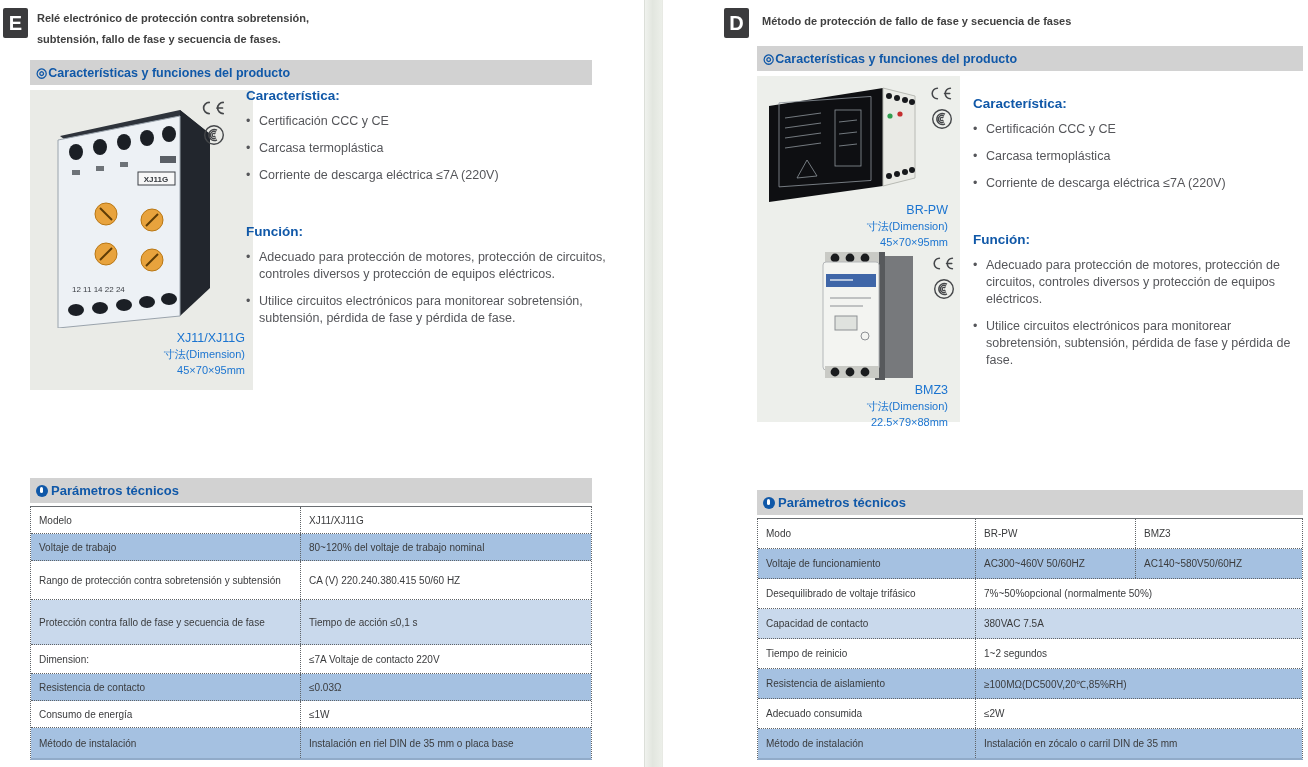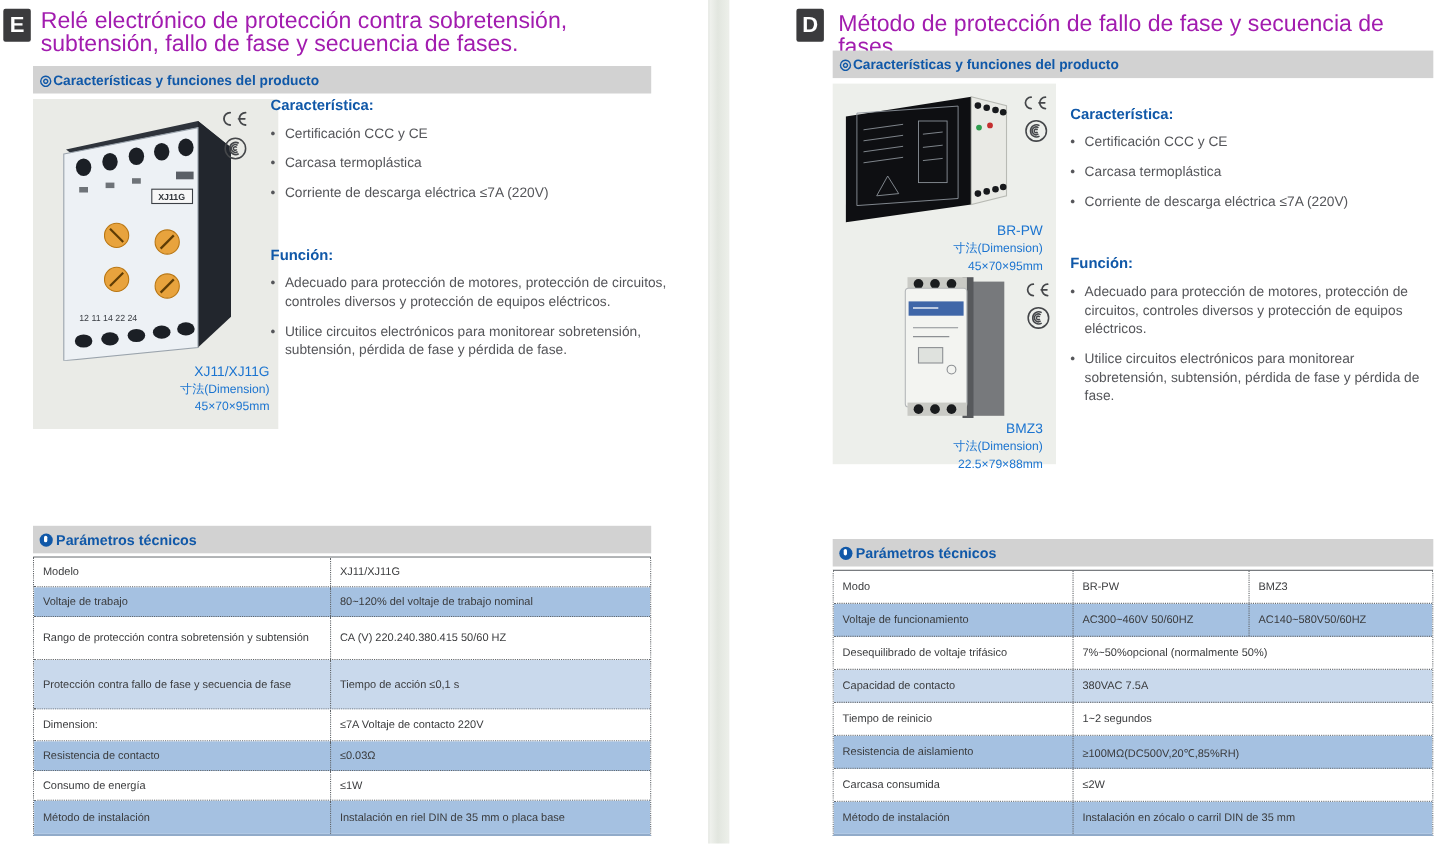--- a/index.html
+++ b/index.html
@@ -12,21 +12,21 @@
   .divider { position:absolute; left:644px; top:0; width:17px; height:767px;
              background:linear-gradient(to right,#f0f2ee,#e2e6df 45%,#ecefe9);
              border-left:1px solid #dcdfd9; border-right:1px solid #e8eae4; }
 
   
   .badge { width:25px; height:30px; background:#3b3b3d; color:#fff; font-weight:bold;
            font-size:20px; display:flex; align-items:center; justify-content:center;
            border-radius:2px; }
 
   
-  .ptitle { font-size:21px; font-weight:normal; color:#a21caf; line-height:21px; }
+  .ptitle { font-size:11px; font-weight:bold; color:#404040; line-height:21px; }
 
   
   .secbar { height:25px; background:#d2d2d2; display:flex; align-items:center;
             padding-left:6px; box-sizing:border-box; }
   .secbar .glyph { color:#1058a8; font-weight:bold; font-size:13px; margin-right:1px; }
   .secbar .slabel { color:#1058a8; font-weight:bold; font-size:12.5px; }
 
   
   .photoblock { background:#eaebe7; }
   .caption { color:#1b74d0; text-align:right; line-height:16px; font-size:11px; }
@@ -368,21 +368,21 @@
       </div>
       <div class="trow">
         <div class="cell c-label">Tiempo de reinicio</div>
         <div class="cell c-val">1~2 segundos</div>
       </div>
       <div class="trow">
         <div class="cell c-label">Resistencia de aislamiento</div>
         <div class="cell c-val">≥100MΩ(DC500V,20℃,85%RH)</div>
       </div>
       <div class="trow">
-        <div class="cell c-label">Carcasa consumida</div>
+        <div class="cell c-label">Adecuado consumida</div>
         <div class="cell c-val">≤2W</div>
       </div>
       <div class="trow">
         <div class="cell c-label">Método de instalación</div>
         <div class="cell c-val">Instalación en zócalo o carril DIN de 35 mm</div>
       </div>
     </div>
   </div>
 
 </div>

